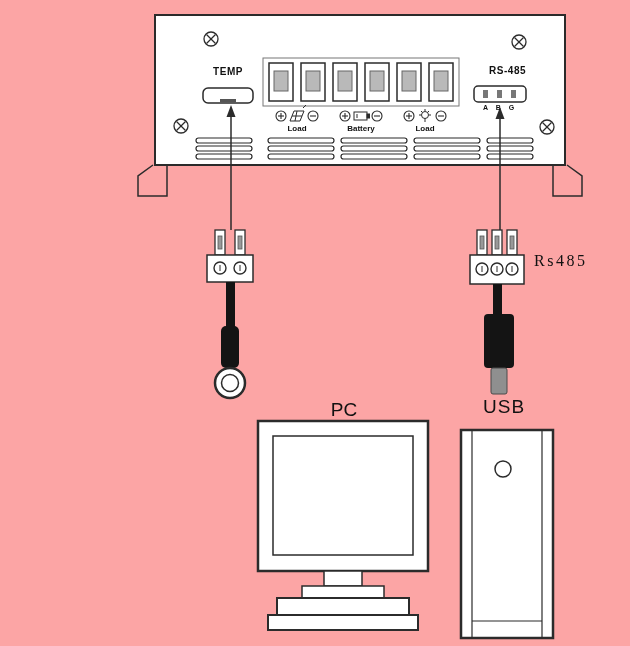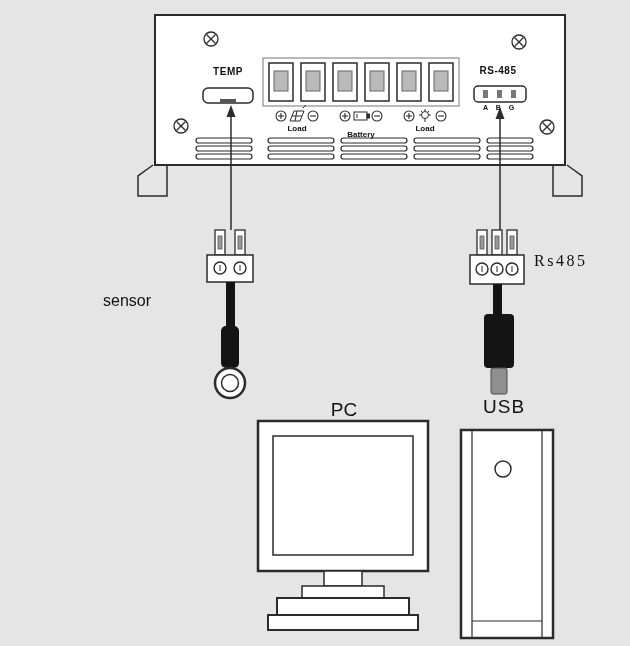--- a/index.html
+++ b/index.html
@@ -1,19 +1,19 @@
 <!DOCTYPE html>
 <html><head>
 <meta charset="utf-8">
 <style>
   html,body{margin:0;padding:0;background:#ffffff;}
   .canvas{
     position:relative;
     width:630px;height:646px;
-    background:#e5e5e5;
+    background:#fca5a5;
     font-family:"Liberation Sans", sans-serif;
     color:#111;
     overflow:hidden;
   }
   .art{position:absolute;left:0;top:0;}
   .lbl{position:absolute;white-space:nowrap;}
   .lbl.center{text-align:center;}
   .port-lbl{font-size:10px;font-weight:bold;letter-spacing:0.5px;}
   .pins-lbl{font-size:7px;font-weight:bold;letter-spacing:3px;}
   .term-lbl{font-size:8px;font-weight:bold;}
@@ -229,30 +229,29 @@
       <rect x="461" y="430" width="92" height="208" fill="#ffffff" stroke="#2b2b2b" stroke-width="2.5"></rect>
       <line x1="472" y1="430" x2="472" y2="638" stroke="#2b2b2b" stroke-width="1.2"></line>
       <line x1="542" y1="430" x2="542" y2="638" stroke="#2b2b2b" stroke-width="1.2"></line>
       <line x1="472" y1="621" x2="542" y2="621" stroke="#2b2b2b" stroke-width="1.2"></line>
       <circle cx="503" cy="469" r="8" fill="#ffffff" stroke="#2b2b2b" stroke-width="1.5"></circle>
     </g>
   </svg>
 
   <div class="lbl center port-lbl" style="left:203px;top:66px;width:50px;">TEMP</div>
 
-  <div class="lbl center port-lbl" style="left:470px;top:65px;width:56px;">RS-485</div>
+  <div class="lbl center port-lbl" style="left:470px;top:65px;width:56px;text-align:right;">RS-485</div>
 
   <div class="lbl center pins-lbl" style="left:474px;top:104px;width:52px;">A B G</div>
 
   <div class="lbl center term-lbl" style="left:269px;top:124px;width:56px;">Load</div>
-  <div class="lbl center term-lbl" style="left:333px;top:124px;width:56px;margin-top:6px;">Battery</div>
+  <div class="lbl center term-lbl" style="left:333px;top:124px;width:56px;">Battery</div>
   <div class="lbl center term-lbl" style="left:397px;top:124px;width:56px;">Load</div>
 
   <div class="lbl big-lbl two-line" style="left:103px;top:291px;">
-    <div>sensor</div>
   </div>
 
   <div class="lbl big-lbl spaced" style="left:534px;top:252px;">Rs485</div>
 
   <div class="lbl mid-lbl spaced-sm" style="left:483px;top:396px;text-align:right;">USB</div>
 
   <div class="lbl center mid-lbl" style="left:322px;top:399px;width:44px;">PC</div>
 
 </div>
 

